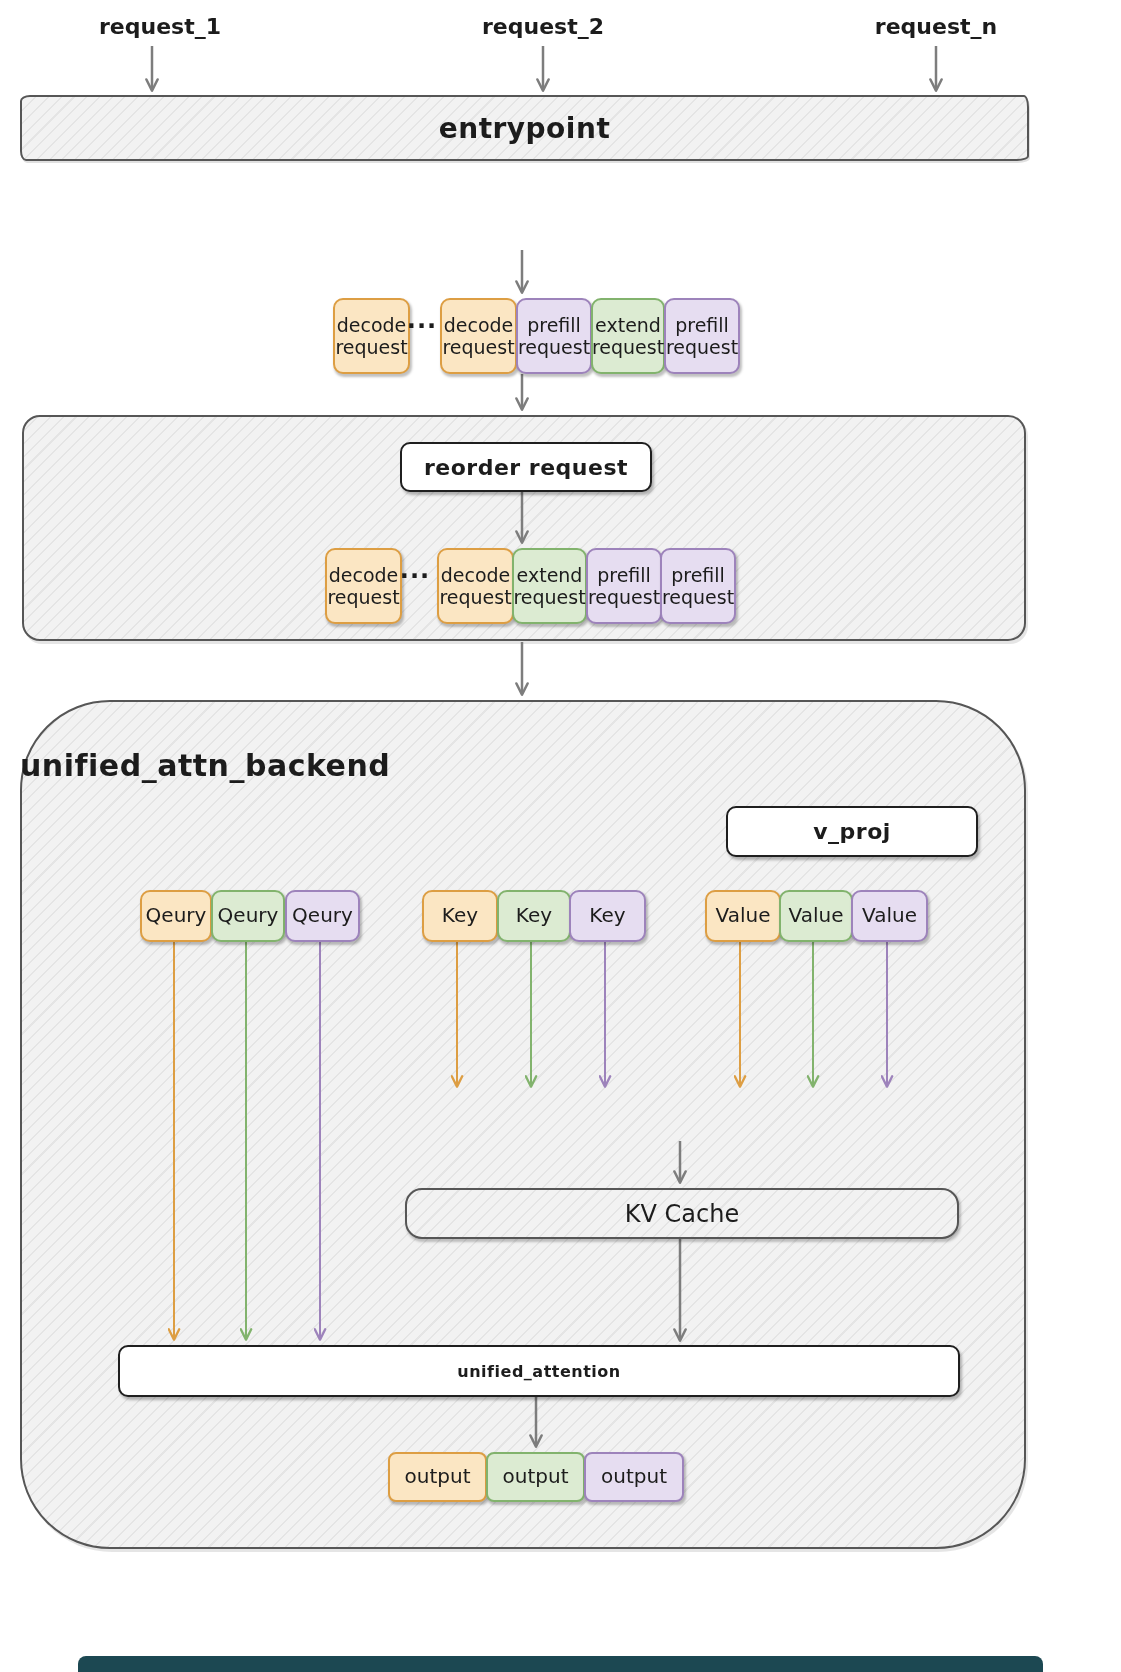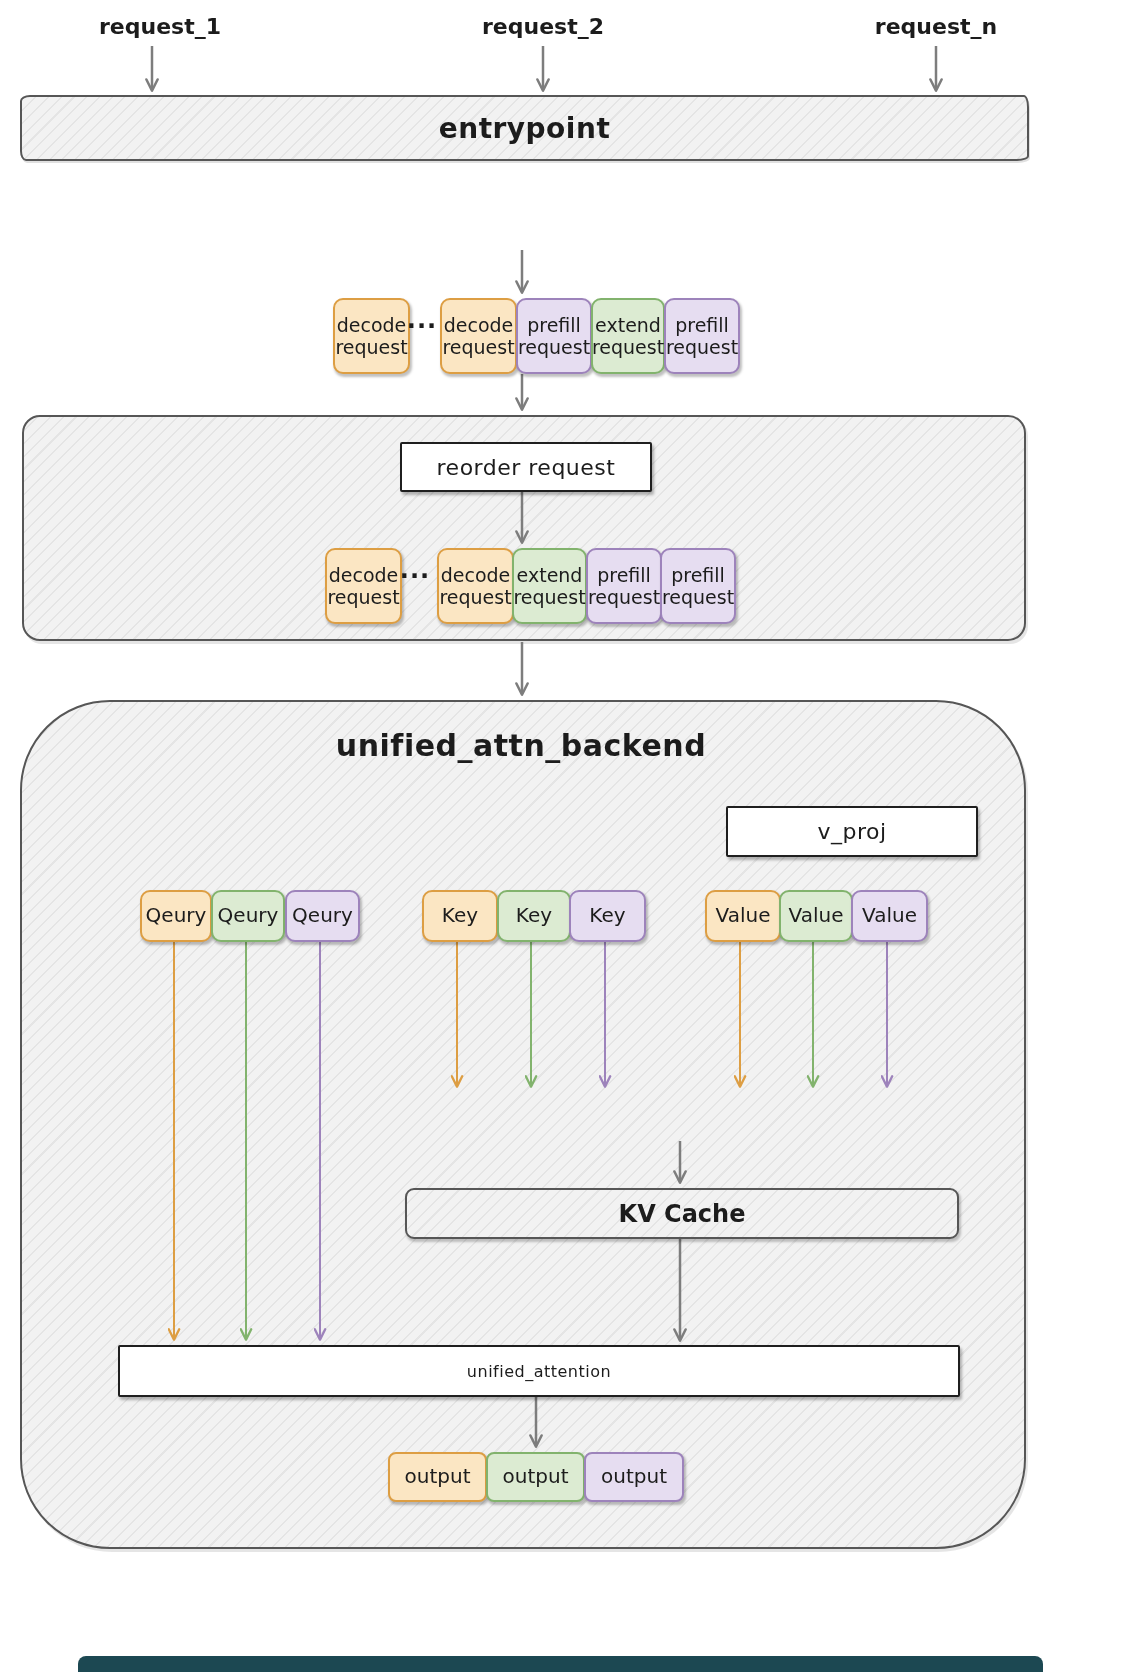--- a/index.html
+++ b/index.html
@@ -26,44 +26,44 @@
     box-shadow:2px 3px 0 rgba(0,0,0,0.10);
     z-index:1;
   }
   .bar-label{font-size:28px;font-weight:600;letter-spacing:0.5px;}
   .panel-title{font-size:30px;font-weight:bold;letter-spacing:0.5px;}
   .req-label{font-size:22px;font-weight:bold;text-align:center;z-index:4;}
   
   .white-box{
     background:#ffffff;
     border:2.5px solid var(--dark-border);
-    border-radius:2px;
+    border-radius:10px;
     box-shadow:2px 3px 3px rgba(0,0,0,0.28);
     display:flex;align-items:center;justify-content:center;
-    font-size:22px;font-weight:normal;letter-spacing:0.5px;
+    font-size:22px;font-weight:bold;letter-spacing:0.5px;
     z-index:3;
   }
   
   .chip{
     border-radius:10px;border:2px solid;
     display:flex;align-items:center;justify-content:center;text-align:center;
     white-space:pre-line;font-size:19px;line-height:1.18;
     box-shadow:1.5px 2.5px 2.5px rgba(0,0,0,0.25);
     z-index:3;
   }
   .chip.orange{background:var(--orange-fill);border-color:var(--orange-border);}
   .chip.green{background:var(--green-fill);border-color:var(--green-border);}
   .chip.purple{background:var(--purple-fill);border-color:var(--purple-border);}
   .ellipsis{font-size:24px;font-weight:bold;letter-spacing:1px;z-index:3;
     display:flex;align-items:center;justify-content:center;}
   .arrows{position:absolute;left:0;top:0;z-index:2;pointer-events:none;}
   .kv-box{
-    border:2.5px solid var(--box-border);border-radius:9px;
+    border:2.5px solid var(--box-border);border-radius:17px;
     display:flex;align-items:center;justify-content:center;
-    font-size:24px;font-weight:bold;z-index:3;
+    font-size:24px;font-weight:normal;z-index:3;
     box-shadow:1.5px 2.5px 2.5px rgba(0,0,0,0.22);
   }
   .bottom-bar{background:var(--bottom-bar);border-radius:8px 8px 0 0;z-index:4;}
 </style>
 </head>
 <body>
 
 <div class="canvas">
 
   <div class="abs req-label" style="left:86px;top:14px;width:148px">request_1</div>
@@ -96,21 +96,21 @@
   <div class="abs chip orange" style="left:437px;top:548px;width:73px;height:72px">decode
 request</div>
   <div class="abs chip green" style="left:512px;top:548px;width:71px;height:72px">extend
 request</div>
   <div class="abs chip purple" style="left:586px;top:548px;width:72px;height:72px">prefill
 request</div>
   <div class="abs chip purple" style="left:660px;top:548px;width:72px;height:72px">prefill
 request</div>
 
   <div class="abs hatch sketch-panel" style="left:20px;top:700px;width:1002px;height:845px;border-radius:90px"></div>
-  <div class="abs panel-title" style="left:20px;top:728px;width:1002px;text-align:center;z-index:3">unified_attn_backend</div>
+  <div class="abs panel-title" style="left:20px;top:748px;width:1002px;z-index:3">unified_attn_backend</div>
 
   <div class="abs white-box" style="left:726px;top:806px;width:248px;height:47px">v_proj</div>
 
   <div class="abs chip orange" style="left:140px;top:890px;width:68px;height:48px;font-size:20px">Qeury</div>
   <div class="abs chip green" style="left:211px;top:890px;width:70px;height:48px;font-size:20px">Qeury</div>
   <div class="abs chip purple" style="left:285px;top:890px;width:71px;height:48px;font-size:20px">Qeury</div>
 
   <div class="abs chip orange" style="left:422px;top:890px;width:72px;height:48px;font-size:20px">Key</div>
   <div class="abs chip green" style="left:497px;top:890px;width:70px;height:48px;font-size:20px">Key</div>
   <div class="abs chip purple" style="left:569px;top:890px;width:73px;height:48px;font-size:20px">Key</div>

